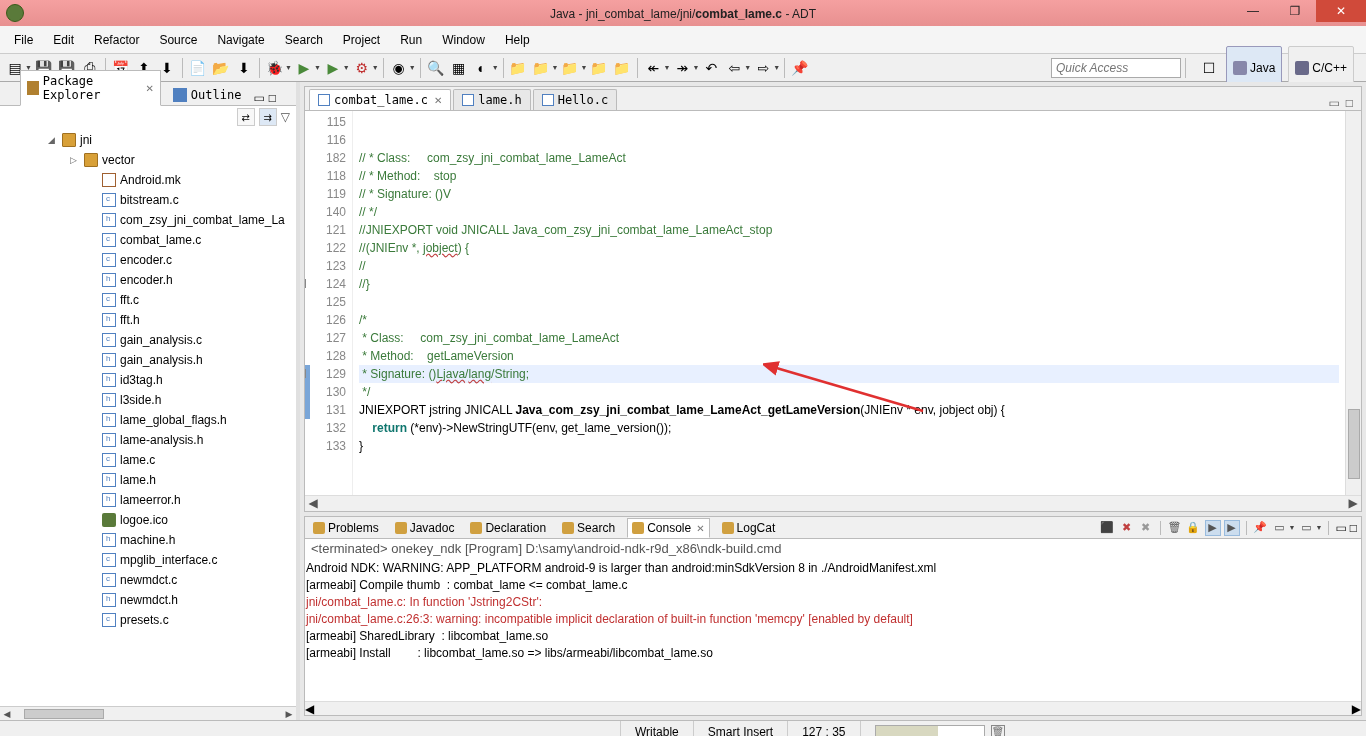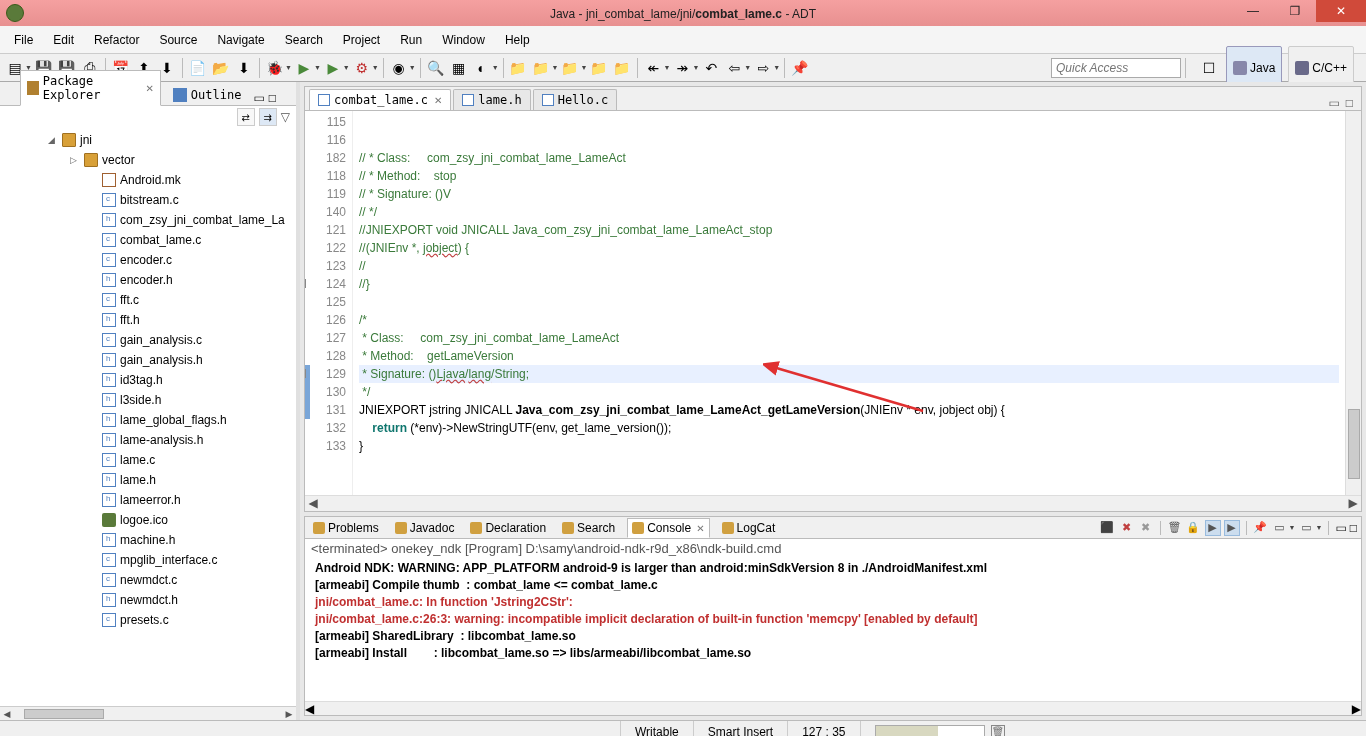--- a/index.html
+++ b/index.html
@@ -86,21 +86,21 @@
 .editor-vscroll .vthumb { position: absolute; left: 2px; width: 12px; height: 70px; bottom: 16px; background: #ccc; border: 1px solid #aaa; }
 
 .console-pane { height: 200px; border: 1px solid #bbb; margin: 2px 4px 4px 4px; background: #fff; display: flex; flex-direction: column; }
 .console-tabs { height: 22px; background: #f0f0f0; border-bottom: 1px solid #bbb; display: flex; align-items: center; padding: 0 4px; gap: 8px; }
 .ctab { display: flex; align-items: center; gap: 3px; padding: 2px 4px; font-family: "SimSun", monospace; }
 .ctab .cicon { width: 12px; height: 12px; background: #d0a040; border-radius: 2px; }
 .ctab.active { background: #fff; border: 1px solid #bbb; border-bottom-color: #fff; margin-bottom: -1px; }
 .console-tabs-right { margin-left: auto; display: flex; gap: 3px; align-items: center; }
 .console-tabs-right .cbtn { width: 16px; height: 16px; display: flex; align-items: center; justify-content: center; color: #555; font-size: 11px; }
 .console-header { padding: 2px 6px; color: #555; font-size: 13px; }
-.console-body { flex: 1; padding: 2px 10px; font-family: Consolas, monospace; font-size: 13px; line-height: 17px; overflow: auto; font-weight: bold; }
+.console-body { flex: 1; padding: 2px 1px; font-family: Consolas, monospace; font-size: 13px; line-height: 17px; overflow: auto; }
 .console-line { white-space: pre; }
 .console-line.warn { color: #c03030; }
 .console-hscroll { height: 14px; background: #f0f0f0; border-top: 1px solid #ddd; display: flex; }
 
 .statusbar { height: 22px; background: #f0f0f0; border-top: 1px solid #bbb; display: flex; align-items: center; font-size: 11px; }
 .statusbar .cell { padding: 0 14px; border-left: 1px solid #ccc; height: 100%; display: flex; align-items: center; }
 .statusbar .heap { display: flex; align-items: center; gap: 6px; }
 .heap-bar { width: 110px; height: 14px; border: 1px solid #aaa; background: #fff; position: relative; }
 .heap-fill { position: absolute; left: 0; top: 0; bottom: 0; width: 58%; background: #d8d8c0; }
 .heap-text { position: absolute; left: 0; right: 0; text-align: center; font-size: 10px; top: 9px; }

